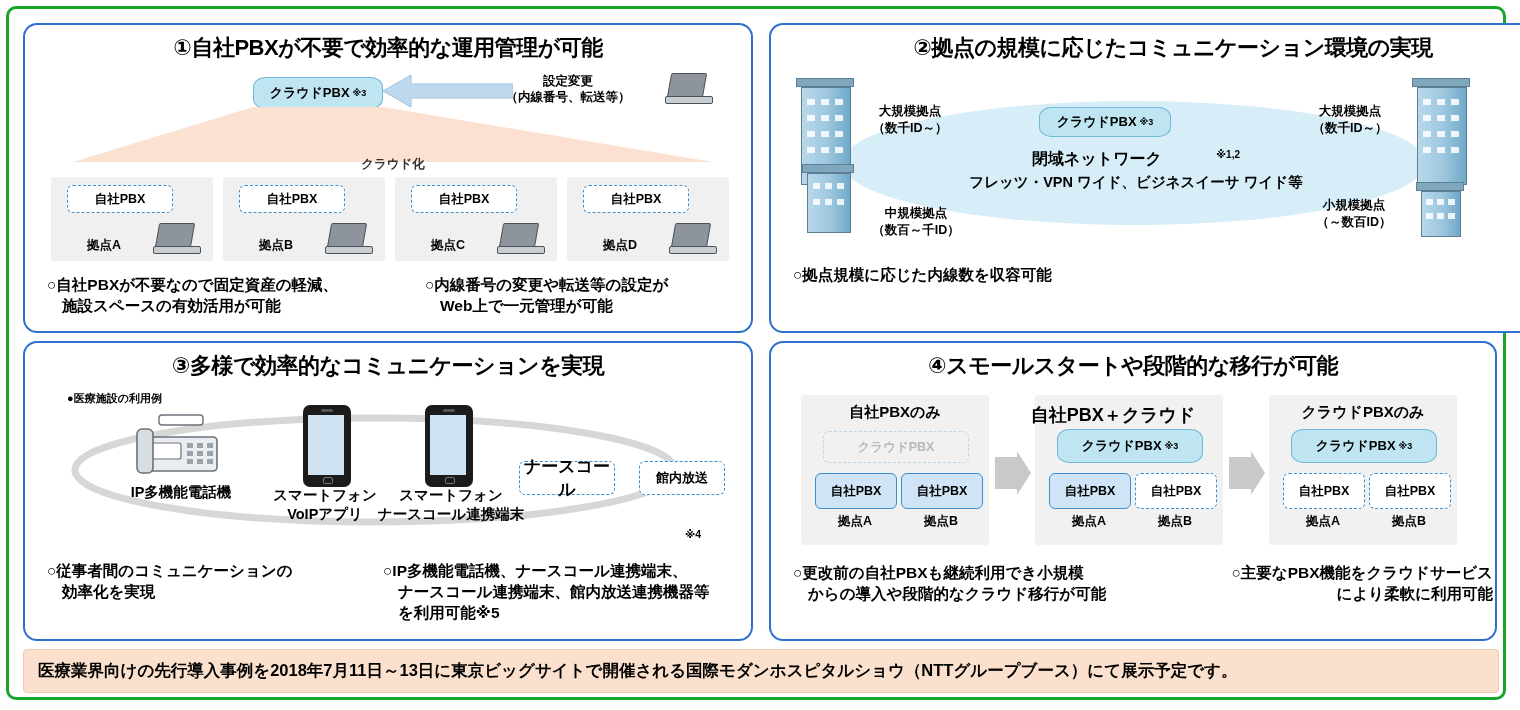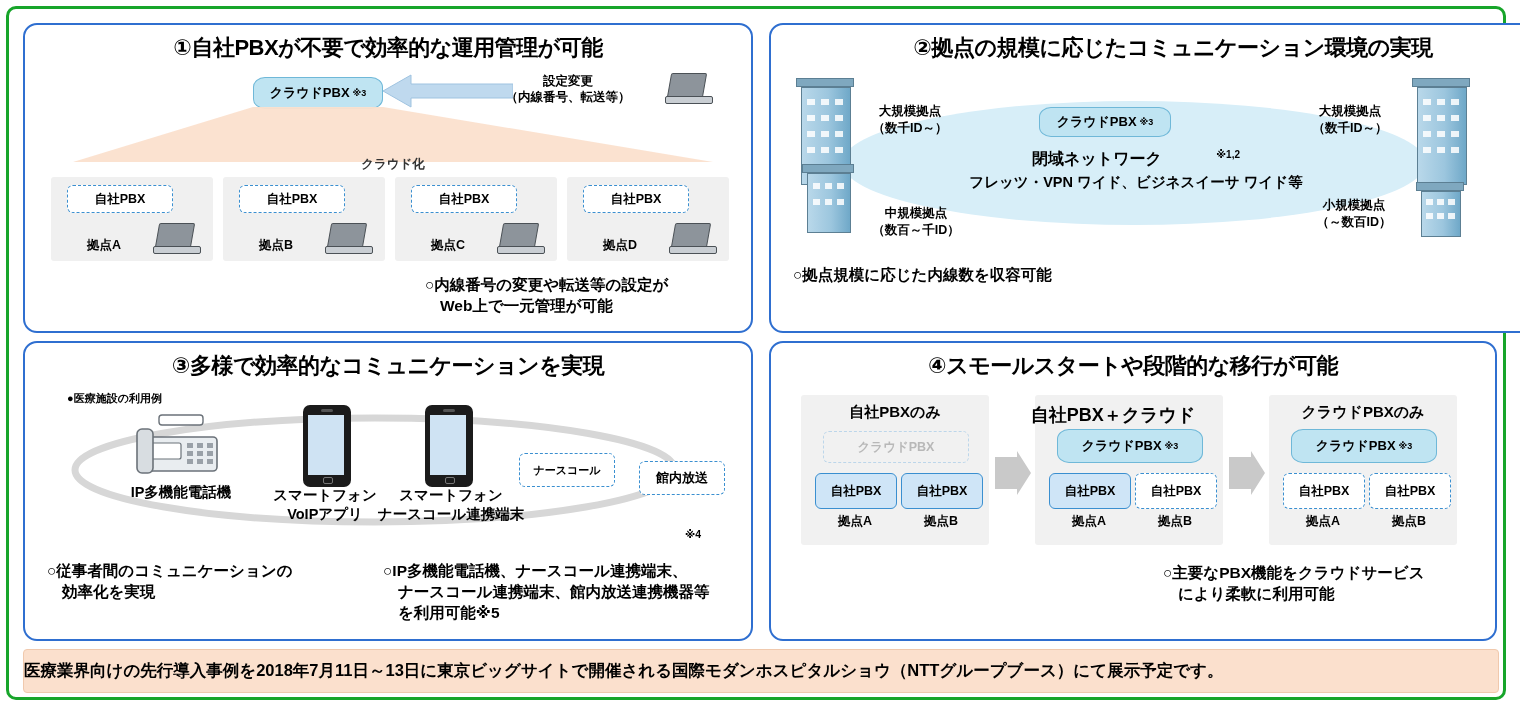--- a/index.html
+++ b/index.html
@@ -54,21 +54,21 @@
   }
   .caplabel{position:absolute;font-size:12.5px;font-weight:bold;text-align:center;}
   .smalltxt{position:absolute;font-size:11px;font-weight:bold;}
   .note{position:absolute;font-size:10.5px;font-weight:bold;}
 
   .banner{
     position:absolute;left:14px;top:640px;width:1474px;height:42px;
     background:#fbe0cd;border:1px solid #f0c9ad;border-radius:4px;
     display:flex;align-items:center;
   }
-  .banner span{font-size:16.5px;font-weight:bold;color:#000;}
+  .banner span{font-size:16.5px;font-weight:bold;padding-left:14px;color:#000;}
 
   
   .laptop{position:absolute;}
   .laptop .scr{
     position:absolute;left:4px;top:0;width:34px;height:23px;
     background:#8d949b;border:1.5px solid #4b5156;border-radius:2px;
     transform:skewX(-10deg);
   }
   .laptop .base{
     position:absolute;left:0;top:23px;width:46px;height:6px;
@@ -141,20 +141,24 @@
       </div>
 
     <div class="graybox" style="left:542px;top:152px;width:162px;height:84px;"></div>
     <div class="dashbox" style="left:558px;top:160px;width:104px;height:26px;">自社PBX</div>
     <div class="caplabel" style="left:550px;top:212px;width:90px;">拠点D</div>
     <div class="laptop" style="left:644px;top:198px;width:46px;height:30px;">
         <div class="scr"></div>
         <div class="base"></div>
       </div>
 
+    <div class="bullets" style="left:22px;top:250px;width:370px;">
+      <span class="b">○自社PBXが不要なので固定資産の軽減、</span>
+      <span style="display:block;padding-left:15px;">施設スペースの有効活用が可能</span>
+    </div>
     <div class="bullets" style="left:400px;top:250px;width:330px;">
       <span class="b">○内線番号の変更や転送等の設定が</span>
       <span style="display:block;padding-left:15px;">Web上で一元管理が可能</span>
     </div>
   </div>
 
   <div class="panel p2">
     <div class="panel-title">②拠点の規模に応じたコミュニケーション環境の実現</div>
 
     <svg style="position:absolute;left:68px;top:68px;" width="590" height="140">
@@ -288,21 +292,21 @@
     <div style="position:absolute;left:400px;top:62px;width:44px;height:78px;border:2px solid #1b1b1b;border-radius:7px;background:#1b1b1b;">
       <div style="position:absolute;left:3px;top:8px;width:36px;height:60px;background:#cfe3f3;"></div>
       <div style="position:absolute;left:16px;top:2px;width:12px;height:3px;background:#555;border-radius:2px;"></div>
       <div style="position:absolute;left:18px;top:70px;width:8px;height:5px;border:1px solid #777;border-radius:2px;"></div>
     </div>
     <div class="caplabel" style="left:346px;top:143px;width:160px;font-size:14.5px;line-height:1.3;">
       <div>スマートフォン</div>
       <div>ナースコール連携端末</div>
     </div>
 
-    <div class="dashbox" style="left:494px;top:110px;width:94px;height:32px;font-size:11px;">ナースコール</div>
+    <div class="dashbox" style="left:494px;top:118px;width:94px;height:32px;font-size:17px;">ナースコール</div>
     <div class="dashbox" style="left:614px;top:118px;width:84px;height:32px;font-size:13px;">館内放送</div>
 
     <div class="note" style="left:660px;top:185px;">※4</div>
 
     <div class="bullets" style="left:22px;top:218px;width:340px;">
       <span class="b">○従事者間のコミュニケーションの</span>
       <span style="display:block;padding-left:15px;">効率化を実現</span>
     </div>
     <div class="bullets" style="left:358px;top:218px;width:370px;">
       <span class="b">○IP多機能電話機、ナースコール連携端末、</span>
@@ -345,21 +349,25 @@
     <div class="caplabel" style="left:498px;top:60px;width:188px;font-size:15px;">クラウドPBXのみ</div>
     <div class="cloudpbx" style="left:520px;top:86px;width:144px;height:32px;">
       <span>クラウドPBX</span>
         <span class="sup">※3</span>
     </div>
     <div class="dashbox" style="left:512px;top:130px;width:80px;height:34px;">自社PBX</div>
     <div class="dashbox" style="left:598px;top:130px;width:80px;height:34px;">自社PBX</div>
     <div class="caplabel" style="left:512px;top:170px;width:80px;">拠点A</div>
     <div class="caplabel" style="left:598px;top:170px;width:80px;">拠点B</div>
 
-    <div class="bullets" style="left:392px;top:220px;width:330px;">
+    <div class="bullets" style="left:22px;top:220px;width:360px;">
+      <span class="b">○更改前の自社PBXも継続利用でき小規模</span>
+      <span style="display:block;padding-left:15px;">からの導入や段階的なクラウド移行が可能</span>
+    </div>
+    <div class="bullets" style="left:392px;top:220px;width:330px;text-align:right;">
       <span class="b">○主要なPBX機能をクラウドサービス</span>
       <span style="display:block;padding-left:15px;">により柔軟に利用可能</span>
     </div>
   </div>
 
   <div class="banner">
     <span>医療業界向けの先行導入事例を2018年7月11日～13日に東京ビッグサイトで開催される国際モダンホスピタルショウ（NTTグループブース）にて展示予定です。</span>
   </div>
 
 </div>

